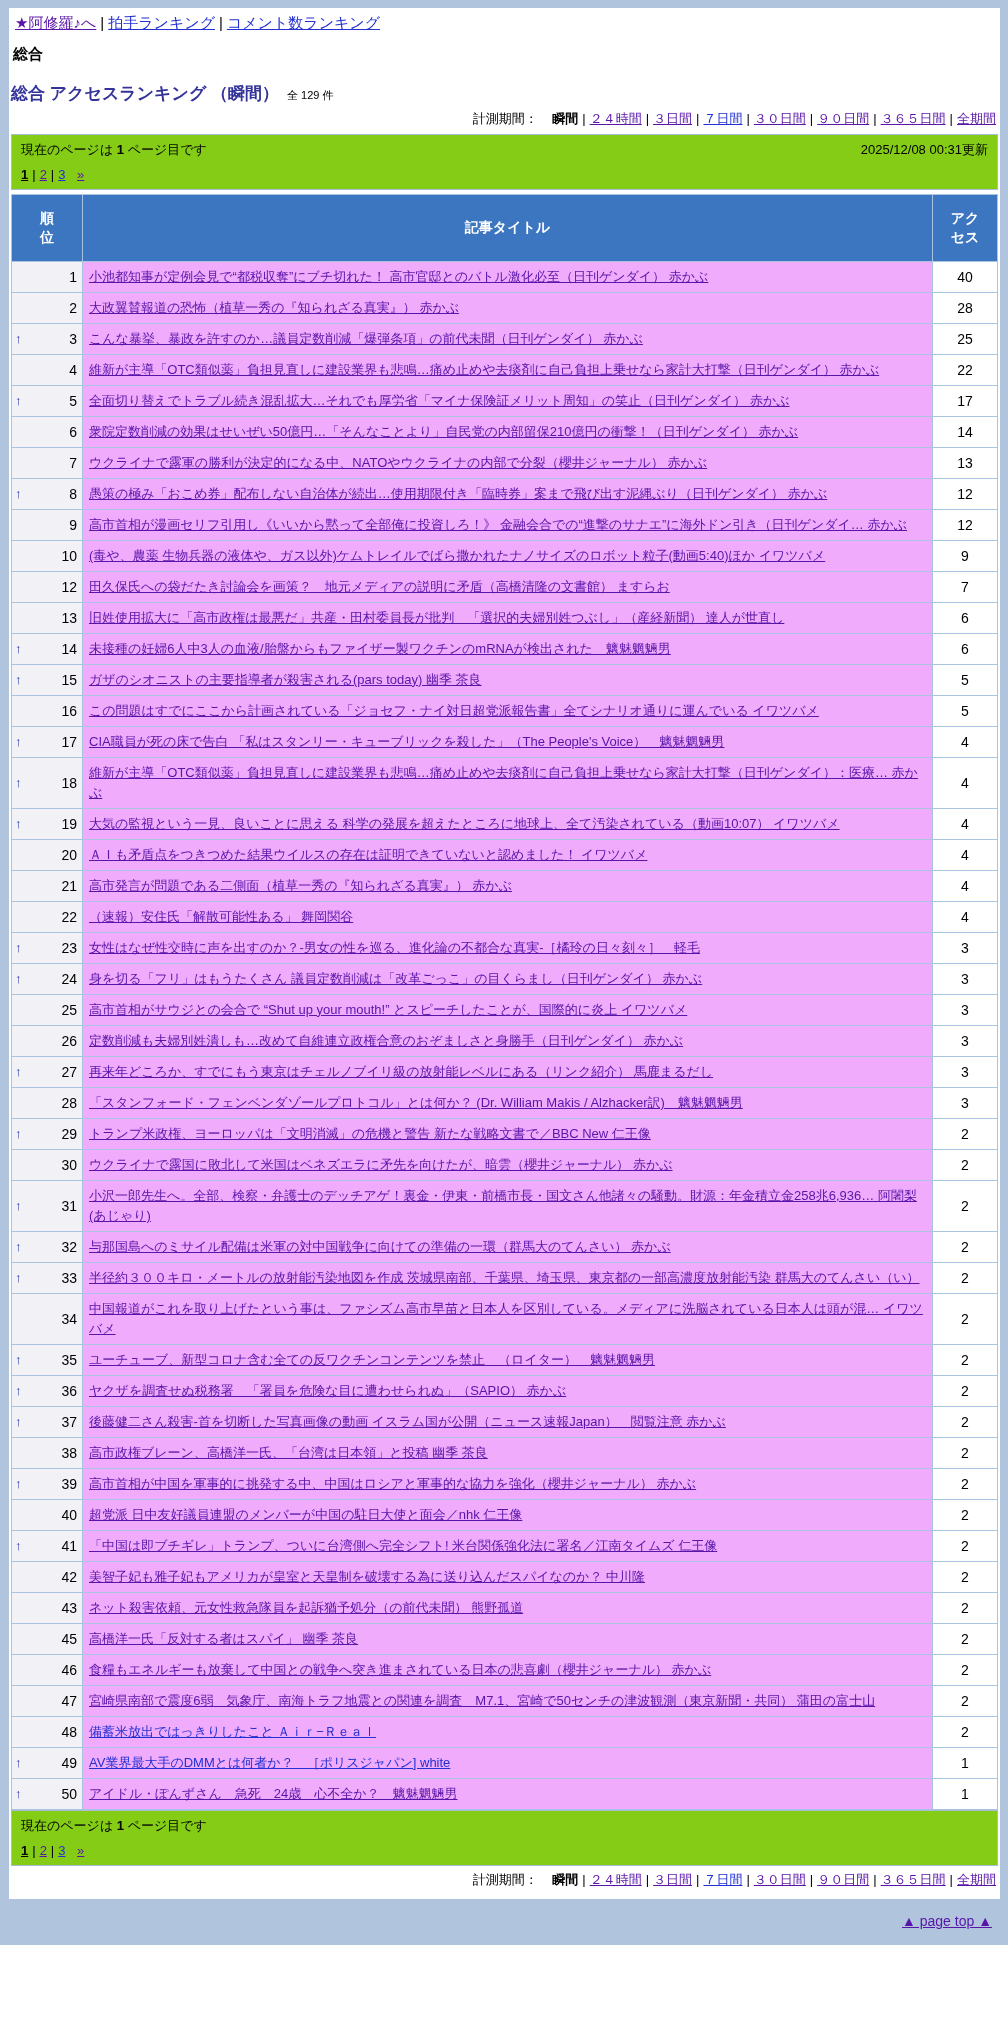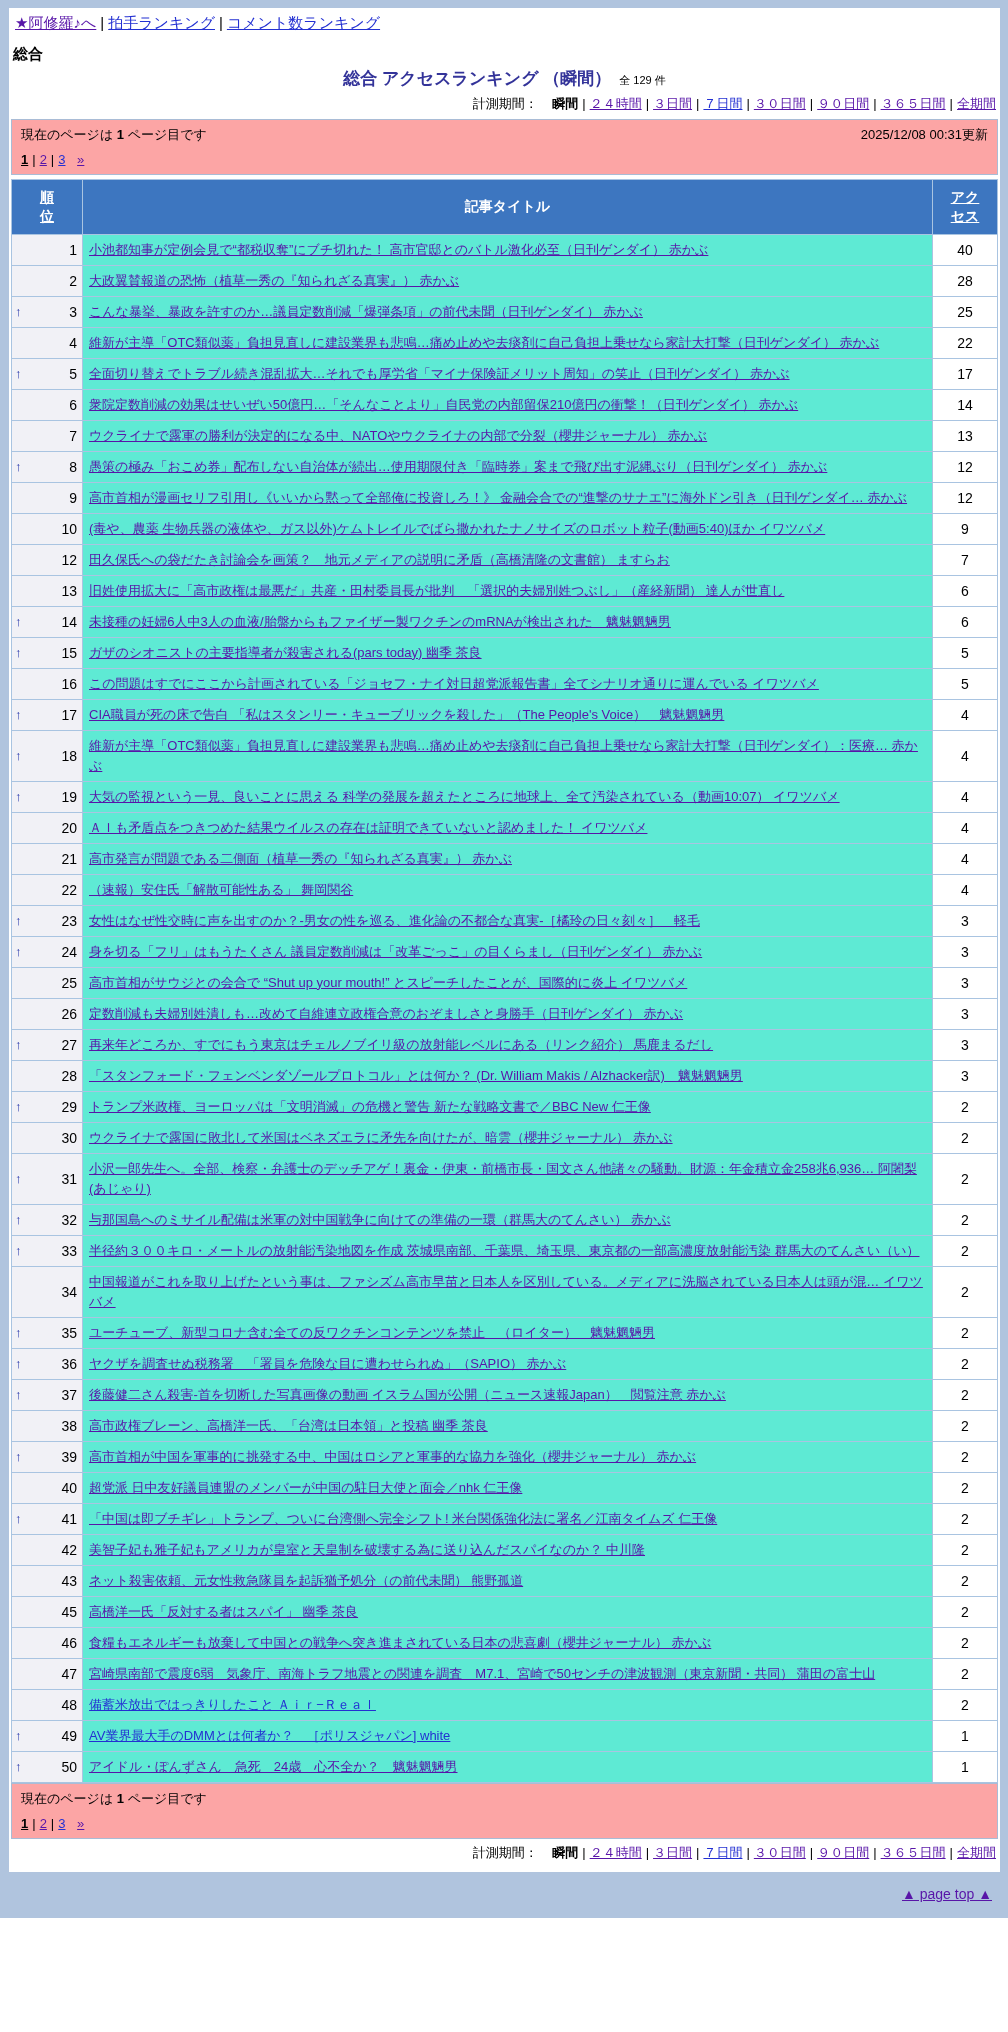--- a/index.html
+++ b/index.html
@@ -5,40 +5,40 @@
   html,body{margin:0;padding:0;background:#ffffff;
     font-family:"Liberation Sans","DejaVu Sans",sans-serif;color:#000;}
   .outer{background:#b0c4de;padding:8px 8px 0 9px;}
   .inner{background:#ffffff;padding:0 2px 10px 2px;}
   a{text-decoration:underline;cursor:pointer;}
   a.v{color:#5815a8;}
   a.b{color:#2330d2;}
   .sep{color:#000;padding:0 4px;}
   .topnav{padding:6px 4px 7px 4px;font-size:15px;}
   .section-label{font-size:15px;font-weight:bold;padding:5px 0 0 2px;}
-  .heading{text-align:center;margin-top:3px;}
+  .heading{text-align:left;margin-top:18px;}
   .heading-title{font-size:17px;font-weight:bold;color:#333399;}
   .heading-count{font-size:11px;margin-left:8px;color:#000;}
   .period{text-align:right;font-size:13px;margin:5px 2px 6px 2px;}
   .period .cur{font-weight:bold;color:#000;margin-left:11px;}
-  .pagerbox{border:1px solid #a9bcd6;background:#fca5a5;padding:6px 9px 7px 9px;font-size:13px;}
+  .pagerbox{border:1px solid #a9bcd6;background:#84cc16;padding:6px 9px 7px 9px;font-size:13px;}
   .pager-line1{display:flex;justify-content:space-between;align-items:baseline;}
   .pager-page-num{font-weight:bold;}
   .pager-pages{margin-top:8px;}
   .pager-pages .cur{font-weight:bold;color:#000;text-decoration:underline;}
   table.rank{width:100%;border-collapse:collapse;margin-top:4px;}
   table.rank th,table.rank td{border:1px solid #a9c4e1;}
   thead th{background:#3d76c0;color:#fff;font-weight:bold;padding:4px 2px;font-size:14px;}
-  .vtext{word-break:break-all;line-height:1.35;margin:4px auto;text-decoration:underline;}
+  .vtext{word-break:break-all;line-height:1.35;margin:10px auto;}
   .w1{width:1.05em;}  .w2{width:2.1em;}
   td.rank{width:62px;background:#f1f1f6;font-size:14px;padding:2px 5px 2px 3px;vertical-align:middle;}
   td.rank .cellflex{display:flex;justify-content:space-between;align-items:center;}
   td.rank .arrow{color:#2233aa;font-weight:bold;font-size:13px;min-width:10px;}
   td.rank .num{margin-left:auto;}
-  td.title{background:#5eead4;padding:5px 6px;font-size:13px;line-height:20px;}
+  td.title{background:#f0abfc;padding:5px 6px;font-size:13px;line-height:20px;}
   td.count{width:56px;background:#ffffff;text-align:center;font-size:14px;padding:2px 4px;}
   .pagetop{text-align:right;font-size:14px;padding:14px 8px 16px 8px;}
   body::after{content:"";display:block;height:30px;background:#fff;}
 </style>
 </head>
 <body>
 
 <div class="outer">
   <div class="inner">
 

